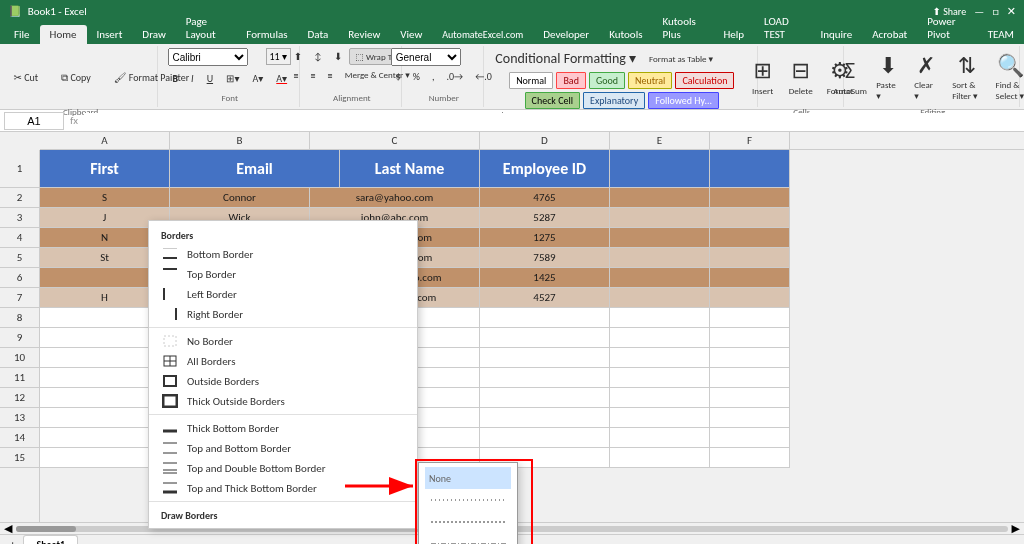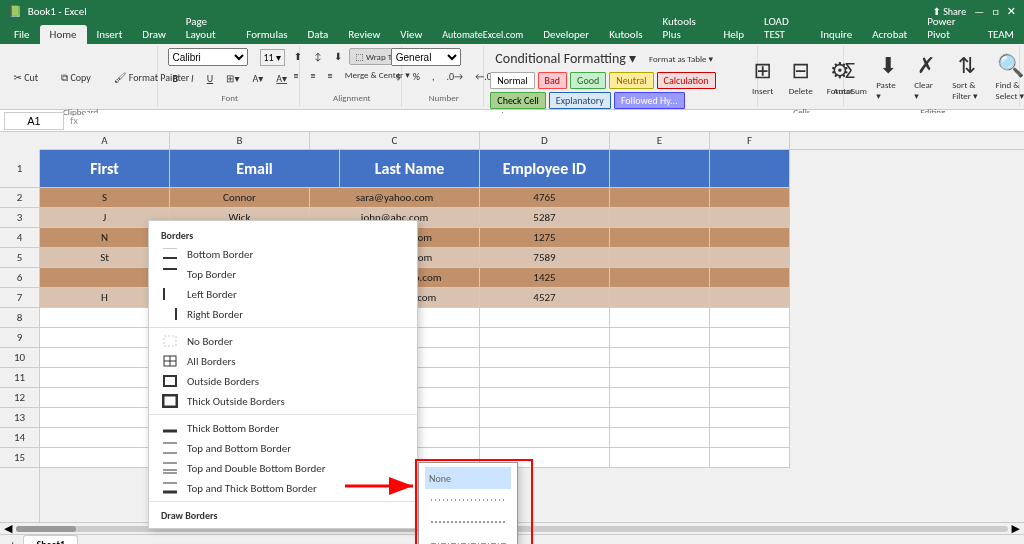--- a/index.html
+++ b/index.html
@@ -406,21 +406,21 @@
         <div class="small-btn">✂ Cut</div>
         <div class="small-btn">⧉ Copy</div>
         <div class="small-btn">🖌 Format Painter</div>
       </div>
     </div>
     <div class="ribbon-group-name">Clipboard</div>
   </div>
 
   <div class="ribbon-group" style="min-width:140px;">
     <div class="ribbon-group-buttons" style="flex-direction:column;align-items:flex-start;gap:2px;">
-      <div style="display:flex;gap:12px;align-items:flex-end;">
+      <div style="display:flex;gap:18px;align-items:flex-start;">
         <select style="font-size:10px;width:80px;height:18px;">
           <option>Calibri</option>
         </select>
         <span style="font-size:10px;border:1px solid #aaa;padding:1px 3px;cursor:pointer;">11 ▾</span>
       </div>
       <div style="display:flex;gap:3px;align-items:center;margin-top:2px;">
         <span class="small-btn" style="font-weight:bold;">B</span>
         <span class="small-btn" style="font-style:italic;">I</span>
         <span class="small-btn" style="text-decoration:underline;">U</span>
         <span class="small-btn">⊞▾</span>
@@ -465,21 +465,21 @@
       </div>
     </div>
     <div class="ribbon-group-name">Number</div>
   </div>
 
   <div class="styles-area">
     <div style="display:flex;gap:3px;align-items:center;flex-wrap:wrap;max-width:260px;">
       <span class="small-btn" style="font-size:14px;">Conditional Formatting ▾</span>
       <span class="small-btn" style="font-size:9px;">Format as Table ▾</span>
     </div>
-    <div style="display:flex;gap:3px;margin-top:3px;flex-wrap:wrap;">
+    <div style="display:flex;gap:3px;margin-top:3px;flex-wrap:wrap;justify-content:center;">
       <span class="style-cell-item normal-style">Normal</span>
       <span class="style-cell-item bad-style">Bad</span>
       <span class="style-cell-item good-style">Good</span>
       <span class="style-cell-item neutral-style">Neutral</span>
       <span class="style-cell-item calc-style">Calculation</span>
       <span class="style-cell-item check-cell-style">Check Cell</span>
       <span class="style-cell-item explan-style">Explanatory</span>
       <span class="style-cell-item followed-style">Followed Hy...</span>
     </div>
     <div class="ribbon-group-name">Styles</div>

